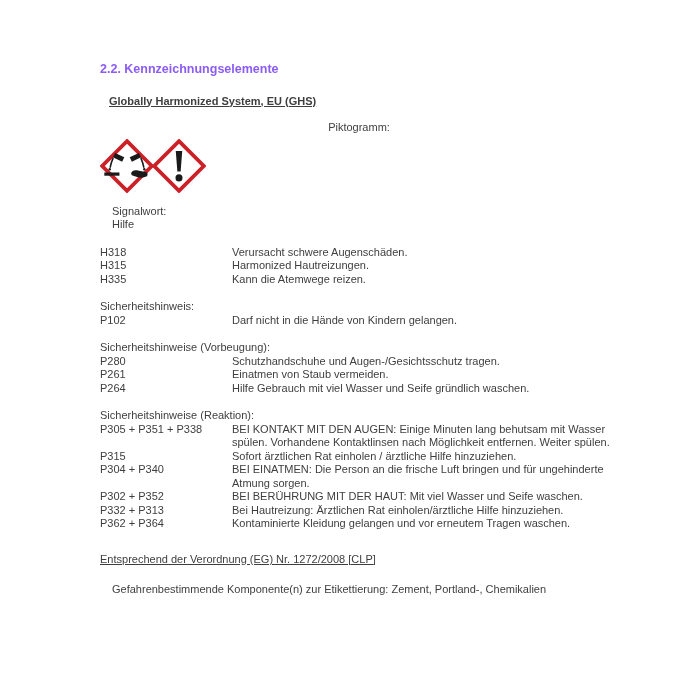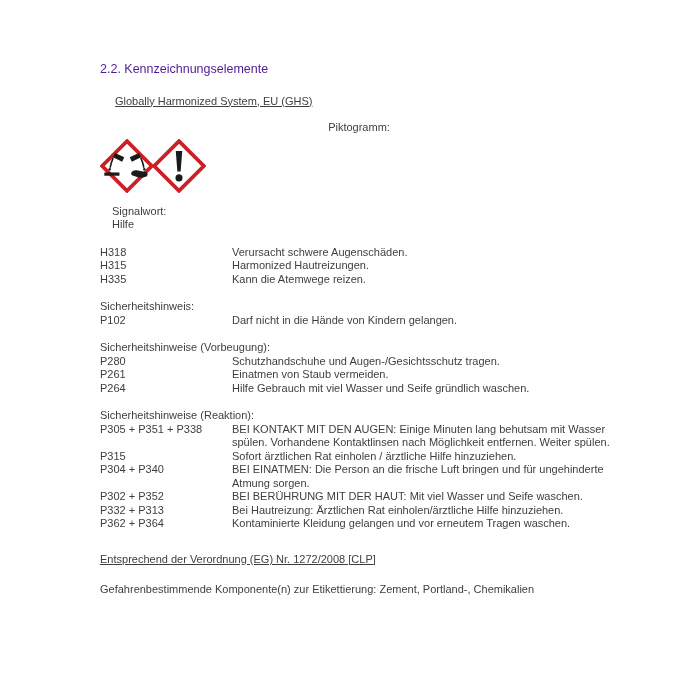--- a/index.html
+++ b/index.html
@@ -13,37 +13,37 @@
   }
   .doc {
     position: absolute;
     left: 100px; top: 63px;
     width: 518px;
     font-size: 11px;
     line-height: 13.5px;
   }
   .title {
     font-size: 12.5px;
-    font-weight: normal;
+    font-weight: bold;
     margin: 0 0 18px 0;
-    color: #4c1d95;
+    color: #8b5cf6;
   }
   .underlined { text-decoration: underline; }
-  .ghs-heading { margin: 0 0 13px 15px; }
+  .ghs-heading { margin: 0 0 13px 9px; font-weight: bold; }
   .picto-label { margin: 4px; text-align: center; }
   .pictos { display: flex; align-items: center; margin: 0 0 6px 0; }
   .pictos svg { display: block; }
   .pictos svg + svg { margin-left: -2px; }
   .pair { margin: 12px; }
   .section { margin-top: 14px; }
   .row { display: flex; }
   .code { flex: 0 0 132px; }
   .desc { flex: 1; }
   .footer-reg { margin-top: 22px; }
-  .footer-comp { margin-top: 17px; }
+  .footer-comp { margin-top: 17px; margin-left: 12px; }
 </style>
 </head>
 <body>
 
 <div class="doc">
 
   <div class="title">2.2. Kennzeichnungselemente</div>
 
   <div class="ghs-heading underlined">Globally Harmonized System, EU (GHS)</div>
 

